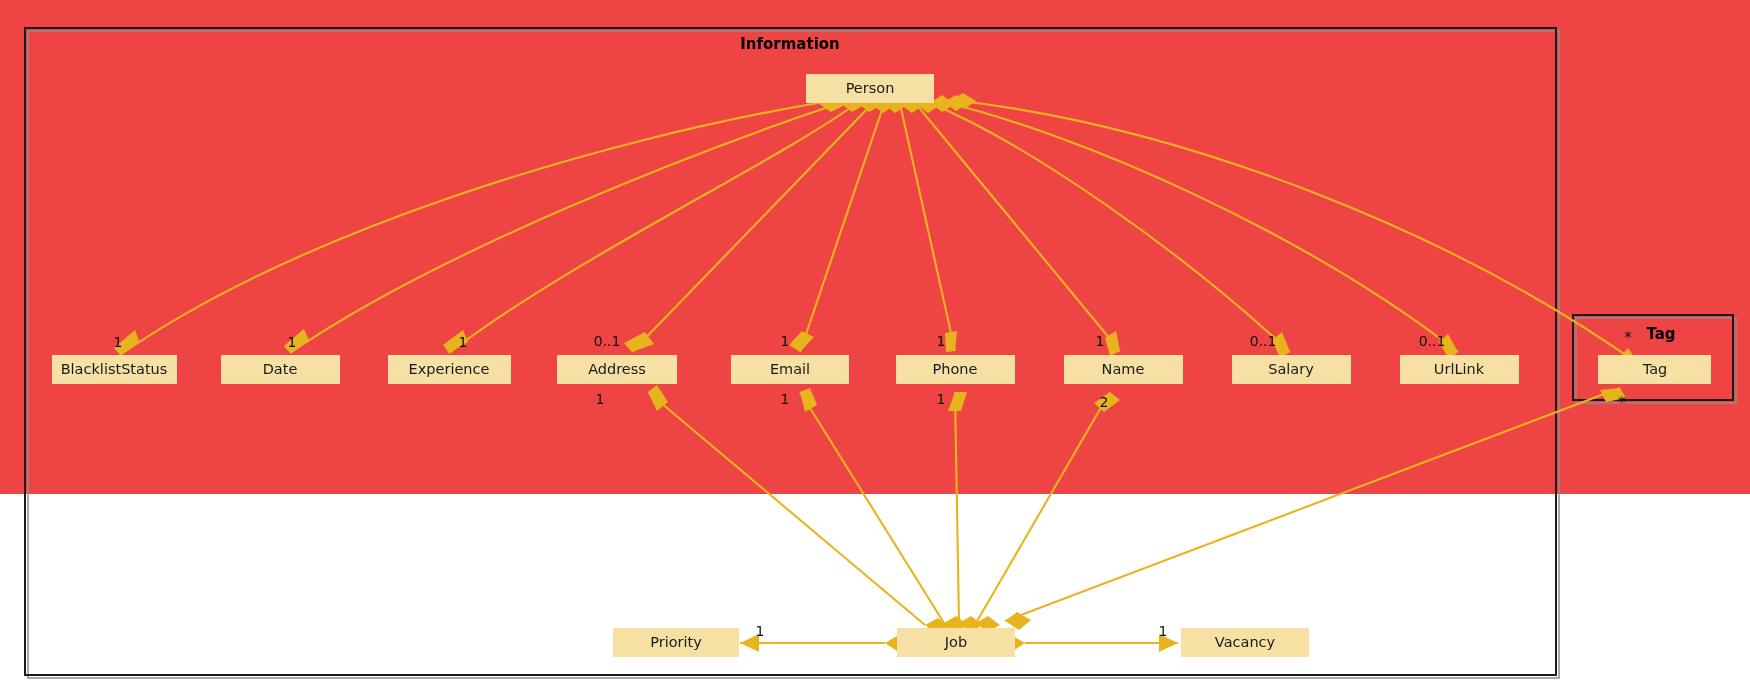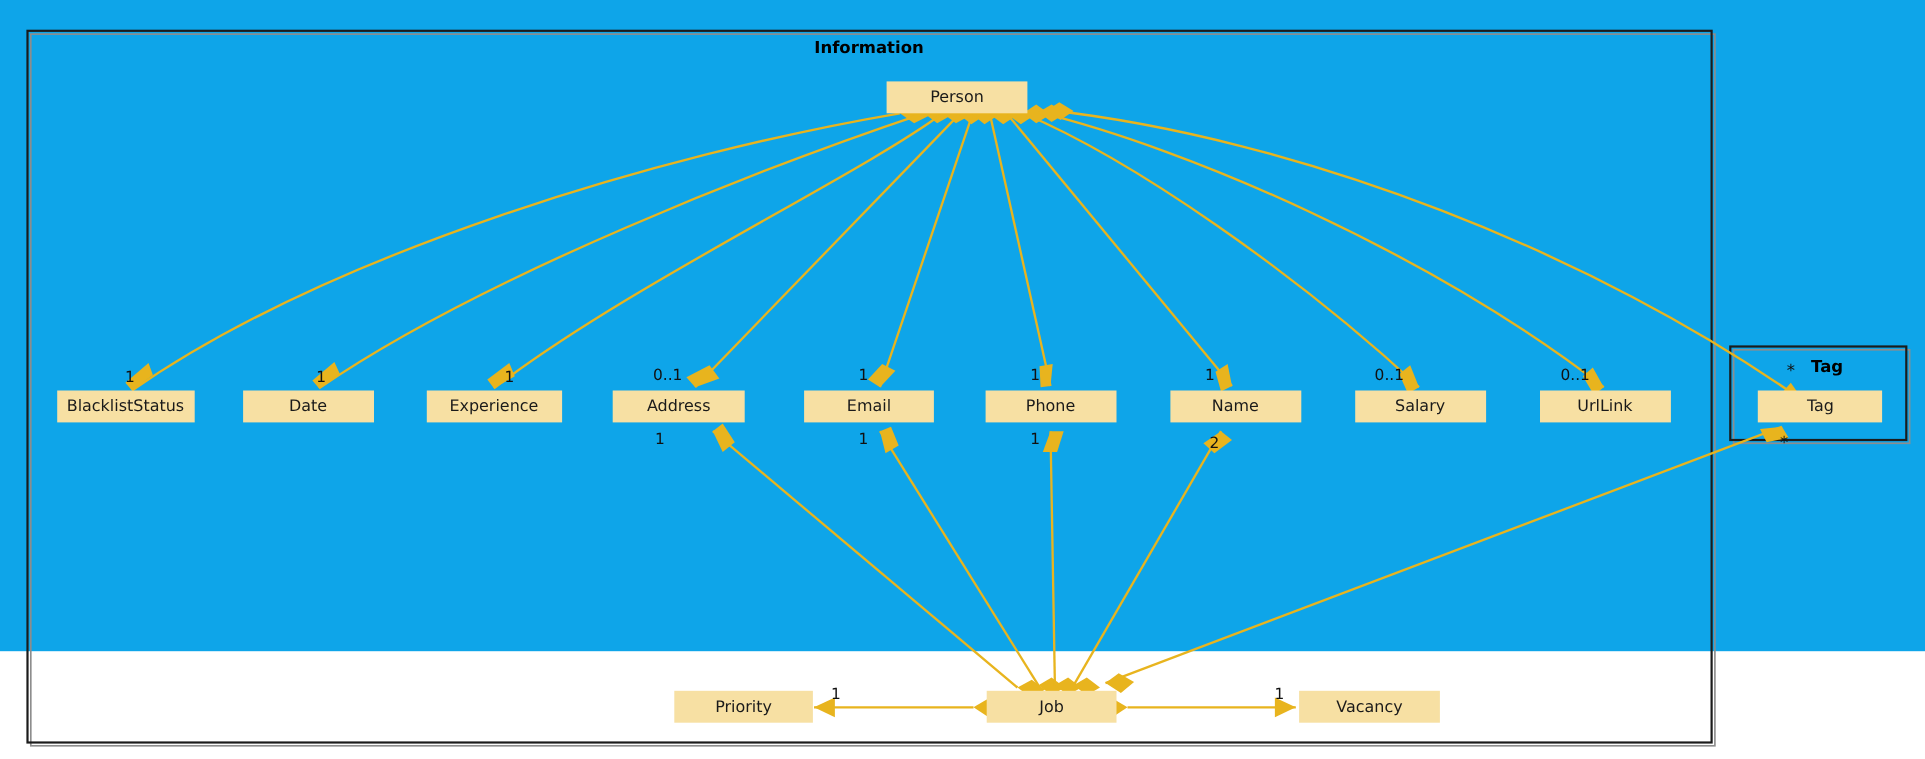--- a/index.html
+++ b/index.html
@@ -7,22 +7,22 @@
     padding: 0;
     background: #ffffff;
     width: 1750px;
     height: 690px;
     overflow: hidden;
     font-family: "DejaVu Sans", sans-serif;
   }
   #diagram-root {
     position: relative;
     width: 1750px;
-    height: 592px;
-    background: #0ea5e9;
+    height: 494px;
+    background: #ef4444;
   }
   svg.canvas {
     position: absolute;
     top: 0; left: 0;
     width: 1750px;
     height: 690px;
   }
   .pkg-frame {
     fill: none;
     stroke: #1b1b1b;

